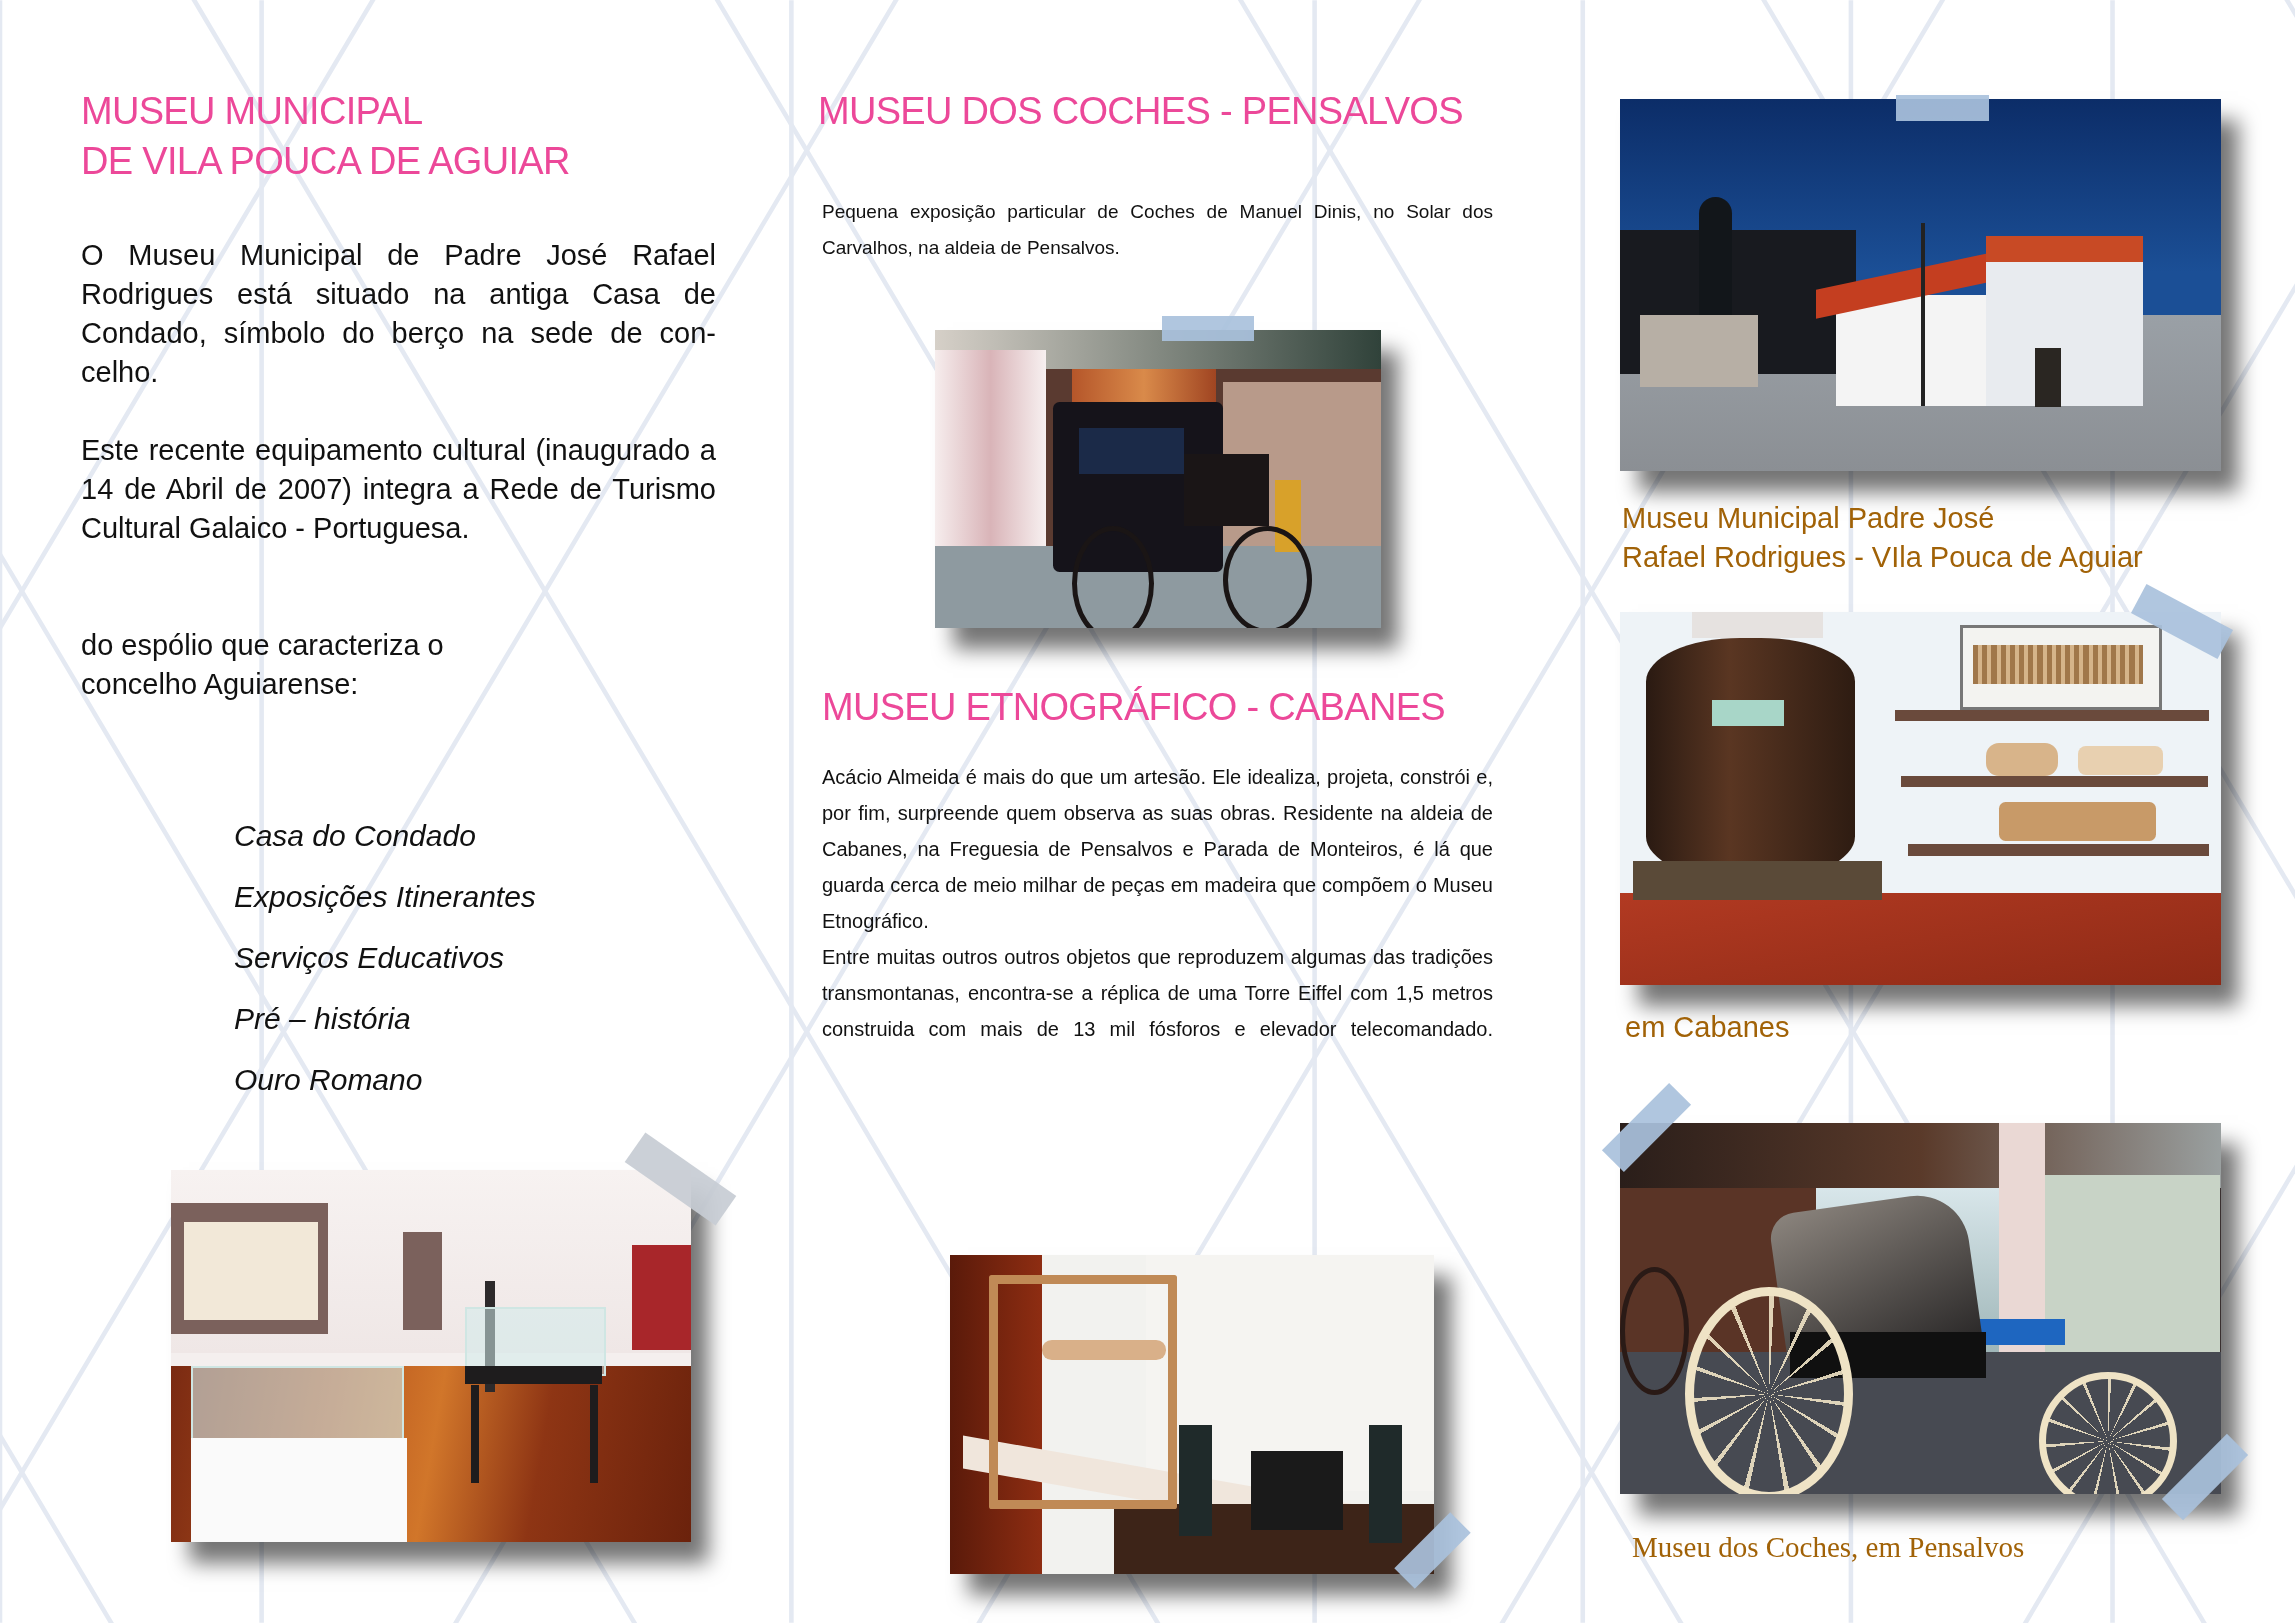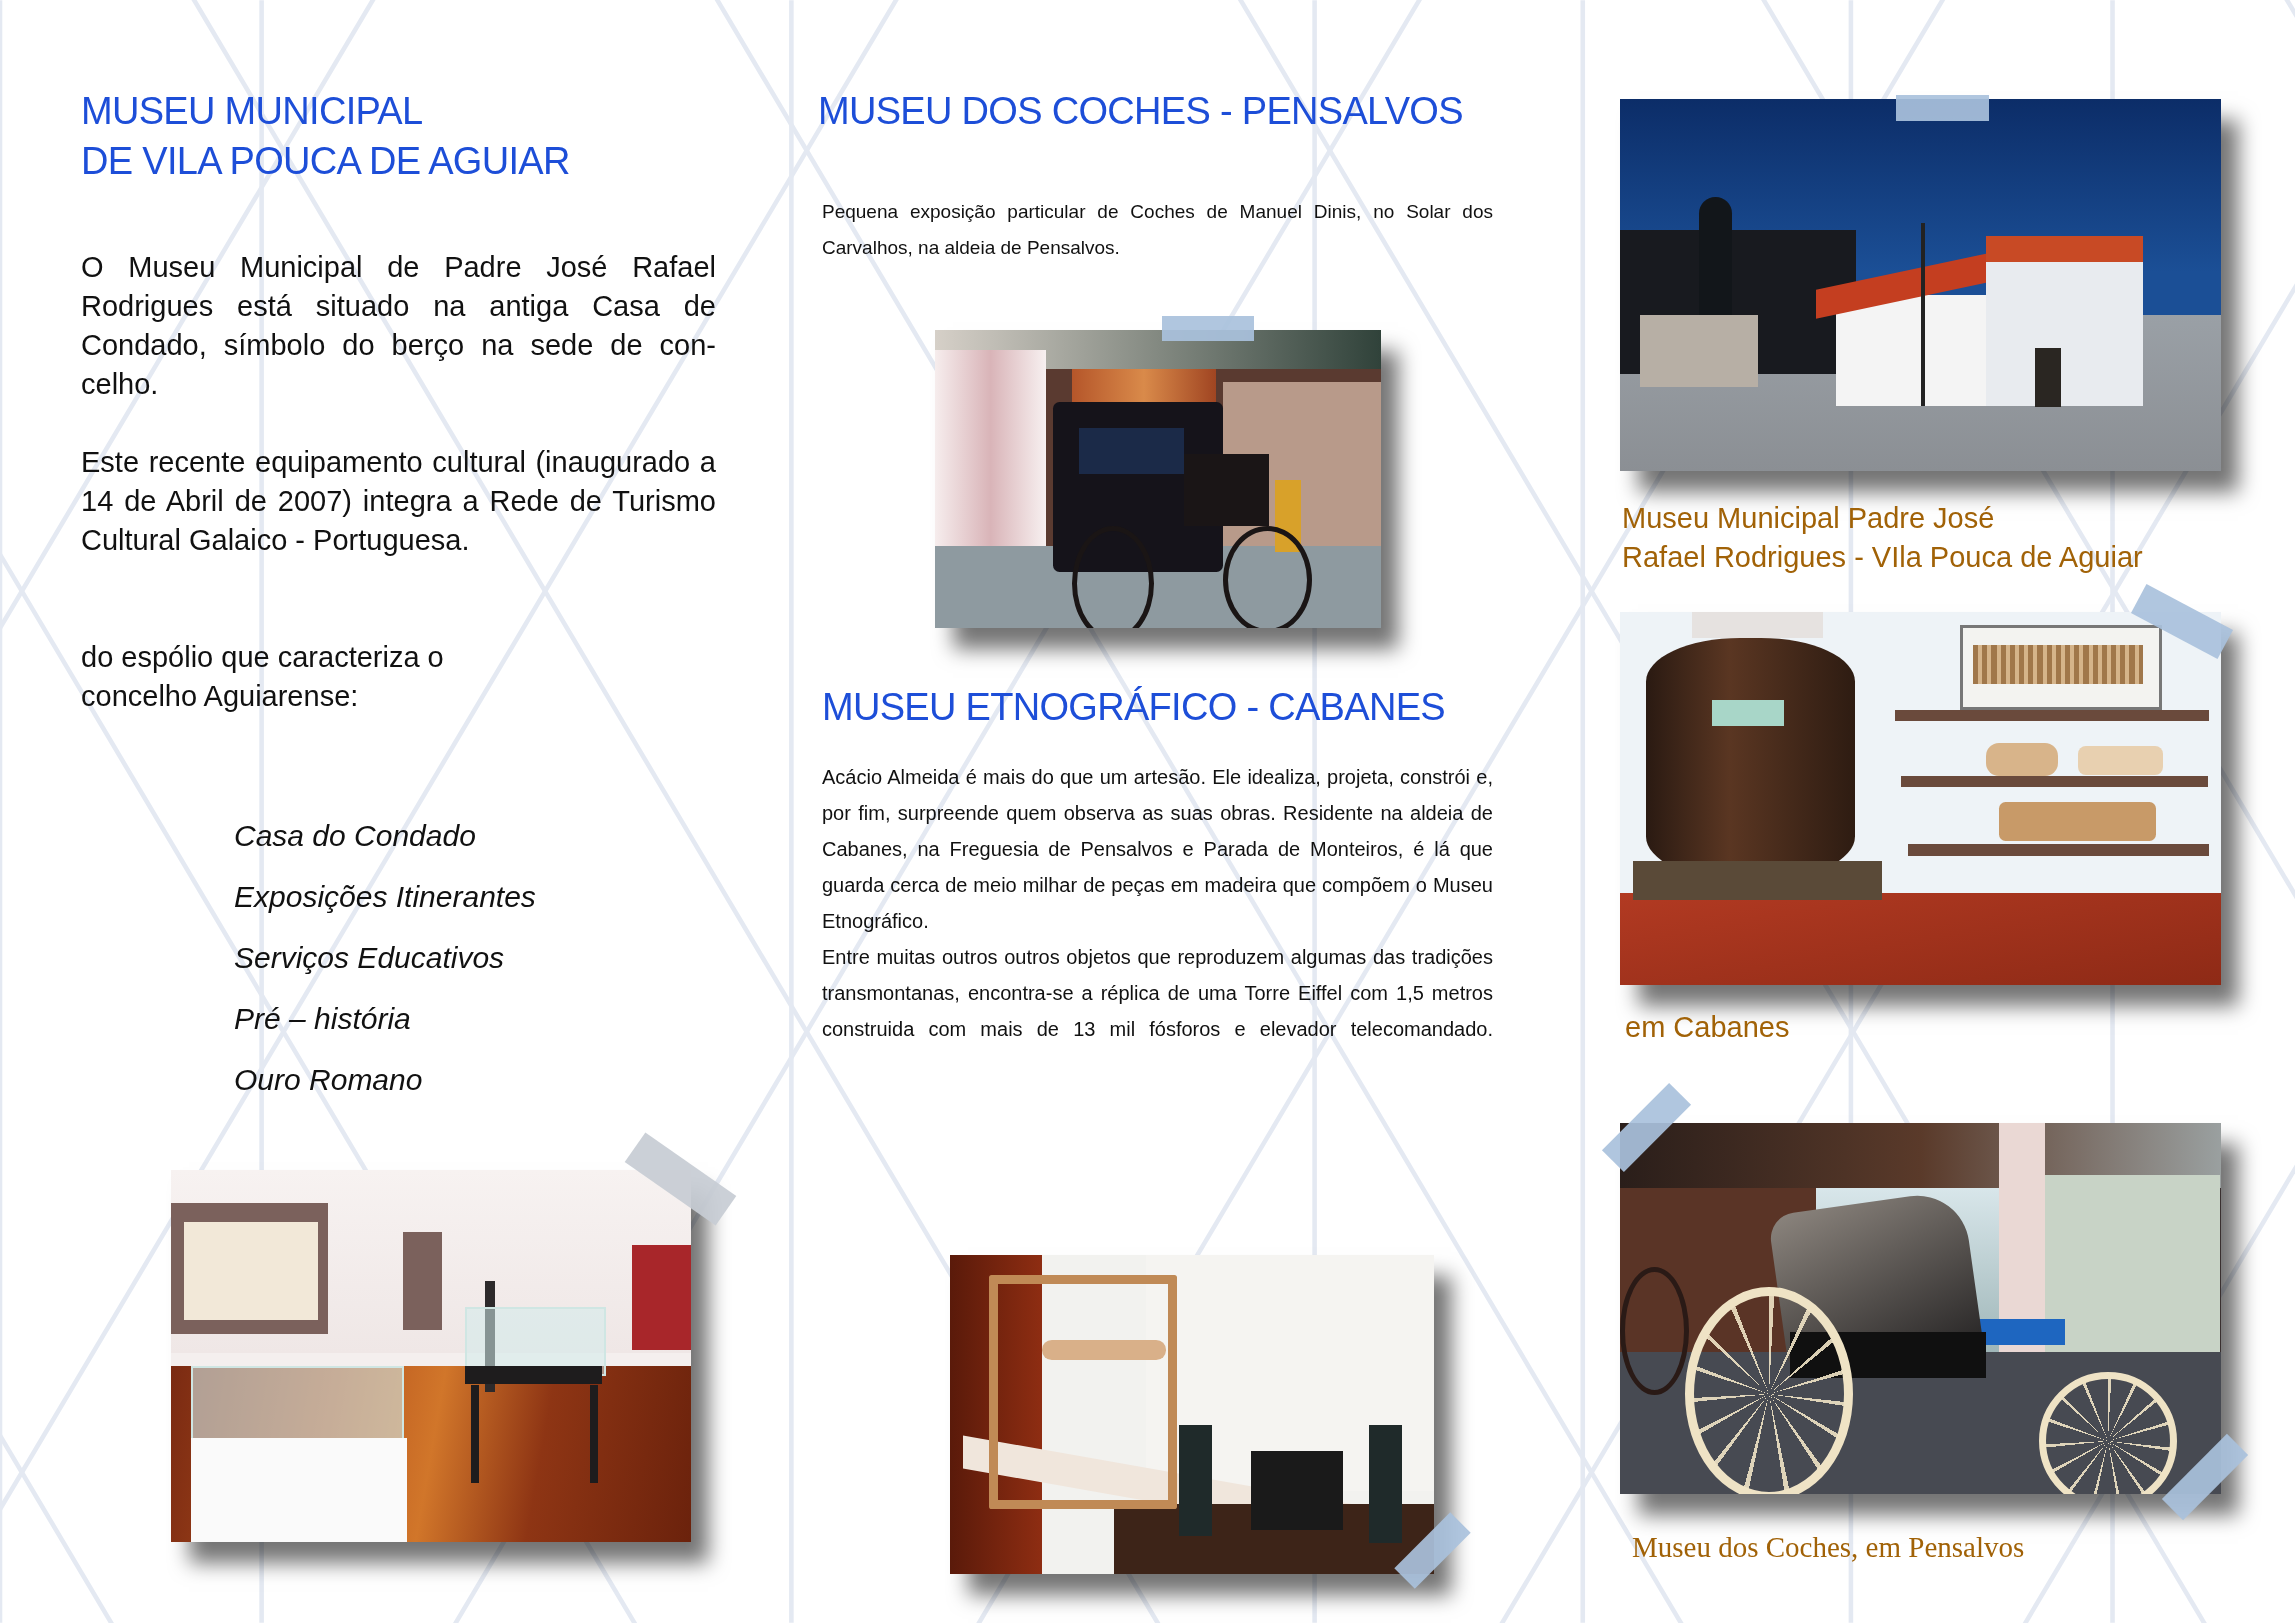--- a/index.html
+++ b/index.html
@@ -1,20 +1,20 @@
 <!DOCTYPE html>
 <html style="font-size:10.5px"><head>
 <meta charset="utf-8">
 <style>
   html, body { margin:0; padding:0; }
   body { width:2295px; height:1623px; position:relative; overflow:hidden; background:#ffffff;
          font-family:"Liberation Sans", "DejaVu Sans", sans-serif; color:#111; }
   .bg { position:absolute; left:0; top:0; width:2295px; height:1623px; }
   .abs { position:absolute; }
-  .heading { font-size:38px; line-height:50px; font-weight:400; letter-spacing:-0.7px; color:#1d4ed8; white-space:nowrap; }
+  .heading { font-size:38px; line-height:50px; font-weight:400; letter-spacing:-0.7px; color:#ec4899; white-space:nowrap; }
   .body-text { font-size:29px; line-height:39px; text-align:justify; text-align-last:left; color:#111; }
   .para { margin:0 0 39px 0; }
   .list-item { font-style:italic; font-size:30px; line-height:61px; color:#111; white-space:nowrap; }
   .caption { font-size:29px; line-height:39px; color:#a16207; white-space:nowrap; }
   .photo { position:absolute; box-shadow: 18.3px 21px 19.6px rgba(0,0,0,0.55); overflow:hidden; }
   .photo .layer { position:absolute; }
   .tape { position:absolute; opacity:0.92; }
   .tape-blue { background:#a9c1dc; }
   .tape-grey { background:#c7ccd4; }
 </style>
@@ -52,21 +52,21 @@
     <line x1="-1200" y1="2981" x2="2600" y2="-3419"></line>
   </g>
 </svg>
 
 <section>
   <div class="abs heading" style="left:81px; top:86px;">
     <div>MUSEU MUNICIPAL</div>
     <div>DE VILA POUCA DE AGUIAR</div>
   </div>
 
-  <div class="abs body-text" style="left:81px; top:236px; width:635px;margin-top:12px;">
+  <div class="abs body-text" style="left:81px; top:236px; width:635px;">
     <p class="para">O Museu Municipal de Padre José Rafael Rodrigues está situado na antiga Casa de Condado, símbolo do berço na sede de con-celho.</p>
     <p class="para">Este recente equipamento cultural (inaugurado a 14 de Abril de 2007) integra a Rede de Turismo Cultural Galaico - Portuguesa.</p>
     <p class="para" style="text-align:left;">
       <br>
       <span>do espólio que caracteriza o</span><br>
       <span>concelho Aguiarense:</span>
     </p>
   </div>
 
   <div class="abs" style="left:234px; top:805px;">

